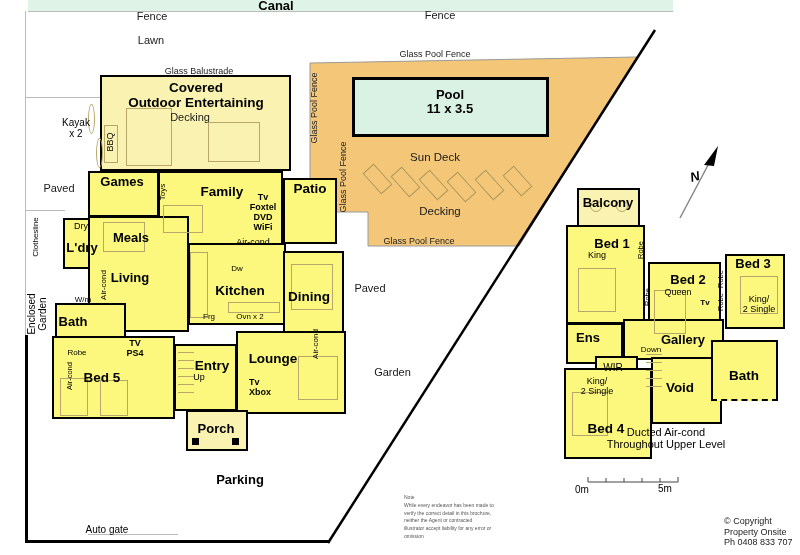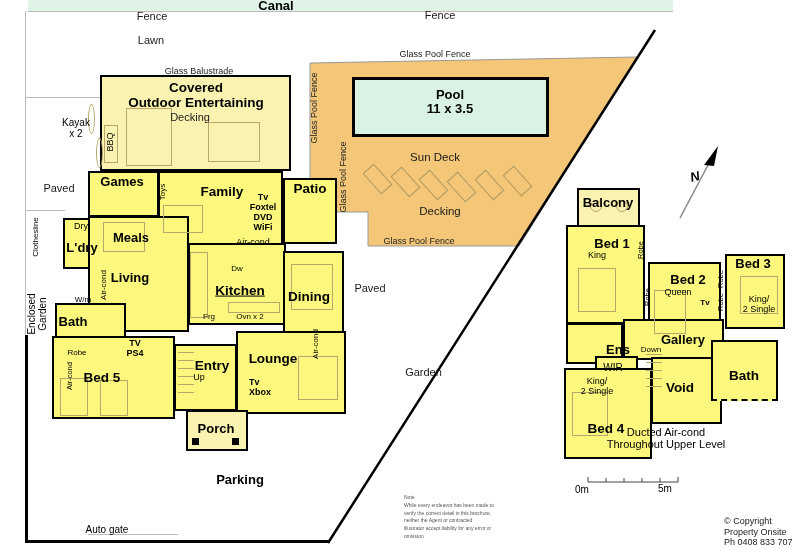--- a/index.html
+++ b/index.html
@@ -139,21 +139,21 @@
   <div class="lbl tiny9 vert" style="left:315px;top:108px;">Glass Pool Fence</div>
   <div class="lbl tiny9 vert" style="left:344px;top:177px;">Glass Pool Fence</div>
   <div class="lbl tiny9" style="left:419px;top:242px;">Glass Pool Fence</div>
   <div class="lbl sm" style="left:76px;top:128px;font-size:10px;">Kayak
 x 2</div>
   <div class="lbl site" style="left:59px;top:188px;">Paved</div>
   <div class="lbl site" style="left:370px;top:288px;">Paved</div>
   <div class="lbl xs vert" style="left:36px;top:237px;">Clothesline</div>
   <div class="lbl sm vert" style="left:37px;top:314px;font-size:10px;">Enclosed
 Garden</div>
-  <div class="lbl site" style="left:414px;top:372px;padding-left:19px;">Garden</div>
+  <div class="lbl site" style="left:383px;top:372px;padding-left:19px;">Garden</div>
   <div class="lbl" style="left:240px;top:480px;">Parking</div>
   <div class="lbl sm" style="left:107px;top:529px;font-size:10px;">Auto gate</div>
   <div class="lbl" style="left:695px;top:177px;font-style:italic;transform:translate(-50%,-50%) rotate(-15deg);">N</div>
 
   <div class="lbl" style="left:450px;top:102px;">Pool
 11 x 3.5</div>
   <div class="lbl site" style="left:435px;top:157px;font-size:11.5px;">Sun Deck</div>
   <div class="lbl site" style="left:440px;top:211px;font-size:11.5px;">Decking</div>
 
   <div class="lbl lg" style="left:196px;top:96px;">Covered
@@ -168,21 +168,21 @@
 DVD
 WiFi</div>
   <div class="lbl lg" style="left:310px;top:189px;">Patio</div>
   <div class="lbl sm" style="left:253px;top:243px;">Air-cond</div>
   <div class="lbl sm" style="left:81px;top:227px;">Dry</div>
   <div class="lbl" style="left:82px;top:248px;">L'dry</div>
   <div class="lbl xs" style="left:83px;top:280px;margin-top:20px;">W/m</div>
   <div class="lbl xs vert" style="left:104px;top:285px;">Air-cond</div>
   <div class="lbl" style="left:131px;top:238px;">Meals</div>
   <div class="lbl" style="left:130px;top:278px;">Living</div>
-  <div class="lbl lg" style="left:240px;top:291px;text-decoration:underline;">Kitchen</div>
+  <div class="lbl lg" style="left:240px;top:291px;">Kitchen</div>
   <div class="lbl xs" style="left:237px;top:269px;">Dw</div>
   <div class="lbl xs" style="left:209px;top:317px;">Frg</div>
   <div class="lbl xs" style="left:250px;top:317px;text-align:center;">Ovn x 2</div>
   <div class="lbl lg" style="left:309px;top:297px;">Dining</div>
   <div class="lbl xs vert" style="left:316px;top:344px;">Air-cond</div>
   <div class="lbl" style="left:73px;top:322px;">Bath</div>
   <div class="lbl xs" style="left:77px;top:353px;">Robe</div>
   <div class="lbl xs vert" style="left:70px;top:376px;font-size:7.5px;">Air-cond</div>
   <div class="lbl boldsm" style="left:135px;top:349px;">TV
 PS4</div>
@@ -200,21 +200,21 @@
   <div class="lbl xs vert" style="left:641px;top:250px;font-size:7.5px;">Robe</div>
   <div class="lbl" style="left:688px;top:280px;">Bed 2</div>
   <div class="lbl sm" style="left:678px;top:293px;">Queen</div>
   <div class="lbl boldsm" style="left:705px;top:303px;font-size:8px;">Tv</div>
   <div class="lbl xs vert" style="left:648px;top:297px;font-size:7.5px;">Robe</div>
   <div class="lbl" style="left:753px;top:264px;">Bed 3</div>
   <div class="lbl sm" style="left:759px;top:305px;">King/
 2 Single</div>
   <div class="lbl xs vert" style="left:721px;top:279px;font-size:7.5px;">Robe</div>
   <div class="lbl xs vert" style="left:721px;top:302px;font-size:7.5px;">Robe</div>
-  <div class="lbl" style="left:618px;top:338px;margin-top:12px;">Ens</div>
+  <div class="lbl" style="left:588px;top:338px;">Ens</div>
   <div class="lbl" style="left:683px;top:340px;">Gallery</div>
   <div class="lbl xs" style="left:651px;top:350px;">Down</div>
   <div class="lbl sm" style="left:613px;top:367px;font-size:10px;">WIR</div>
   <div class="lbl sm" style="left:597px;top:387px;">King/
 2 Single</div>
   <div class="lbl lg" style="left:680px;top:388px;">Void</div>
   <div class="lbl lg" style="left:744px;top:376px;">Bath</div>
   <div class="lbl lg" style="left:606px;top:429px;">Bed 4</div>
   <div class="lbl ducted" style="left:666px;top:438px;">Ducted Air-cond
 Throughout Upper Level</div>

